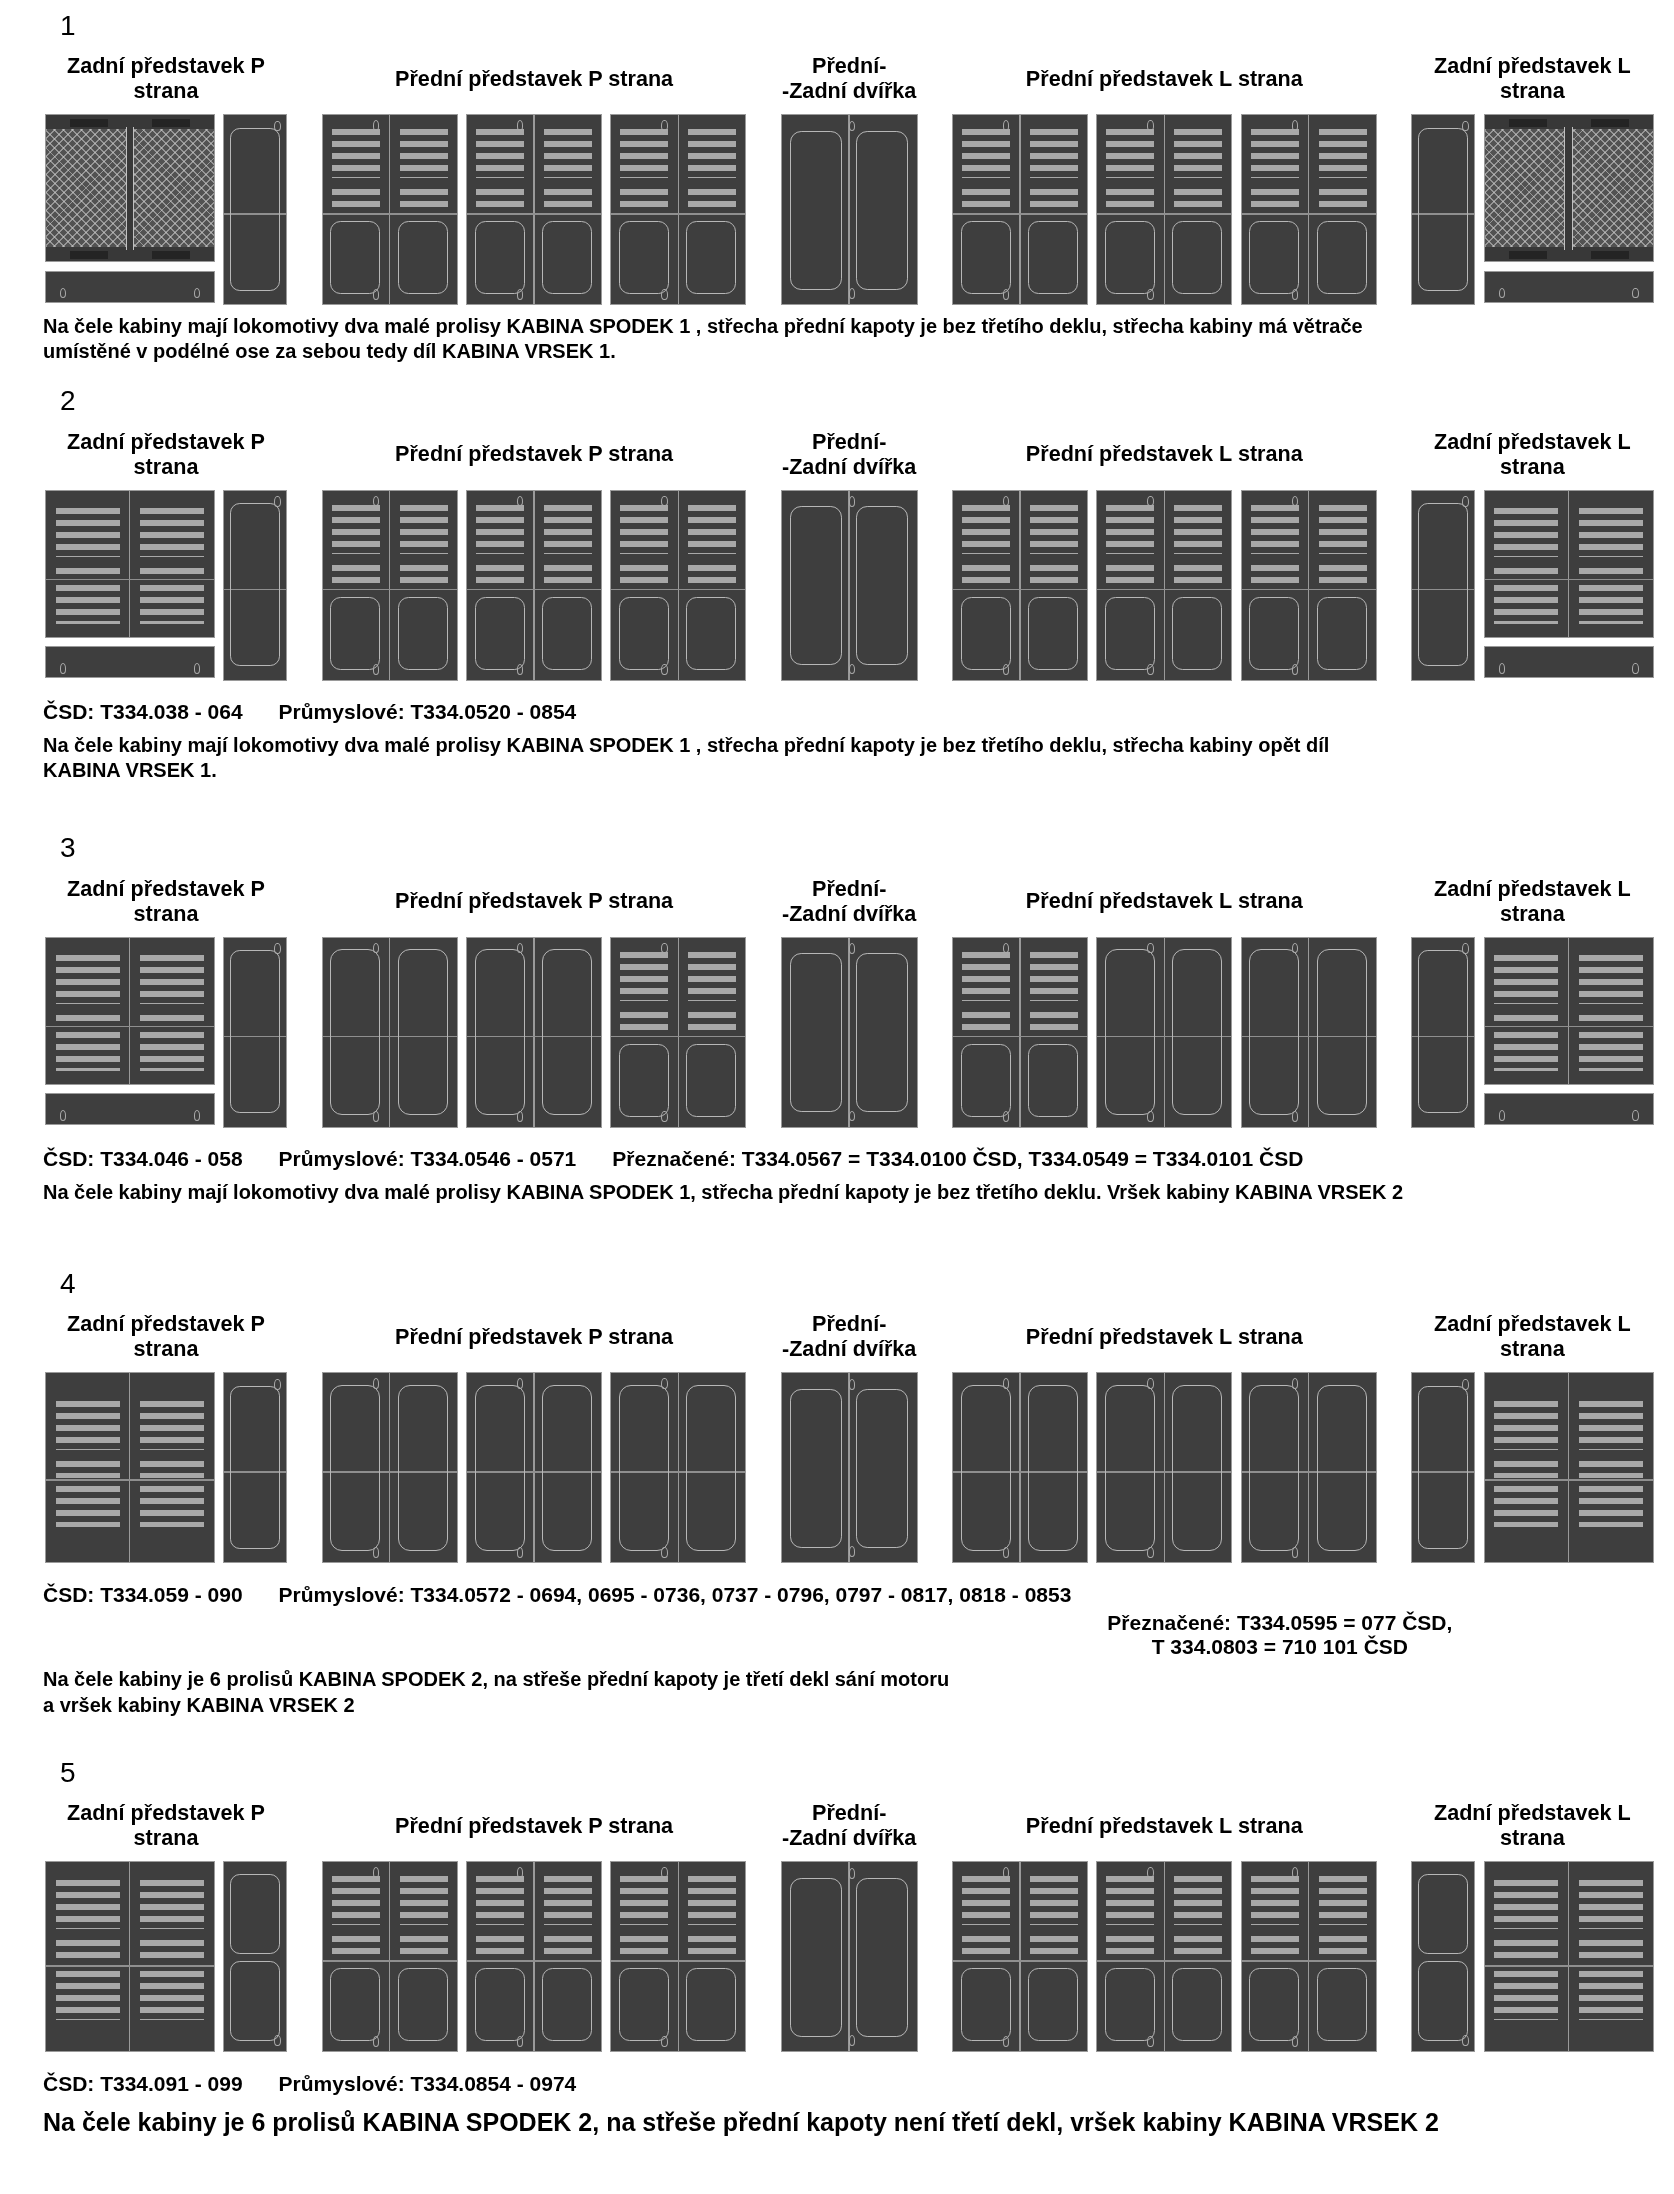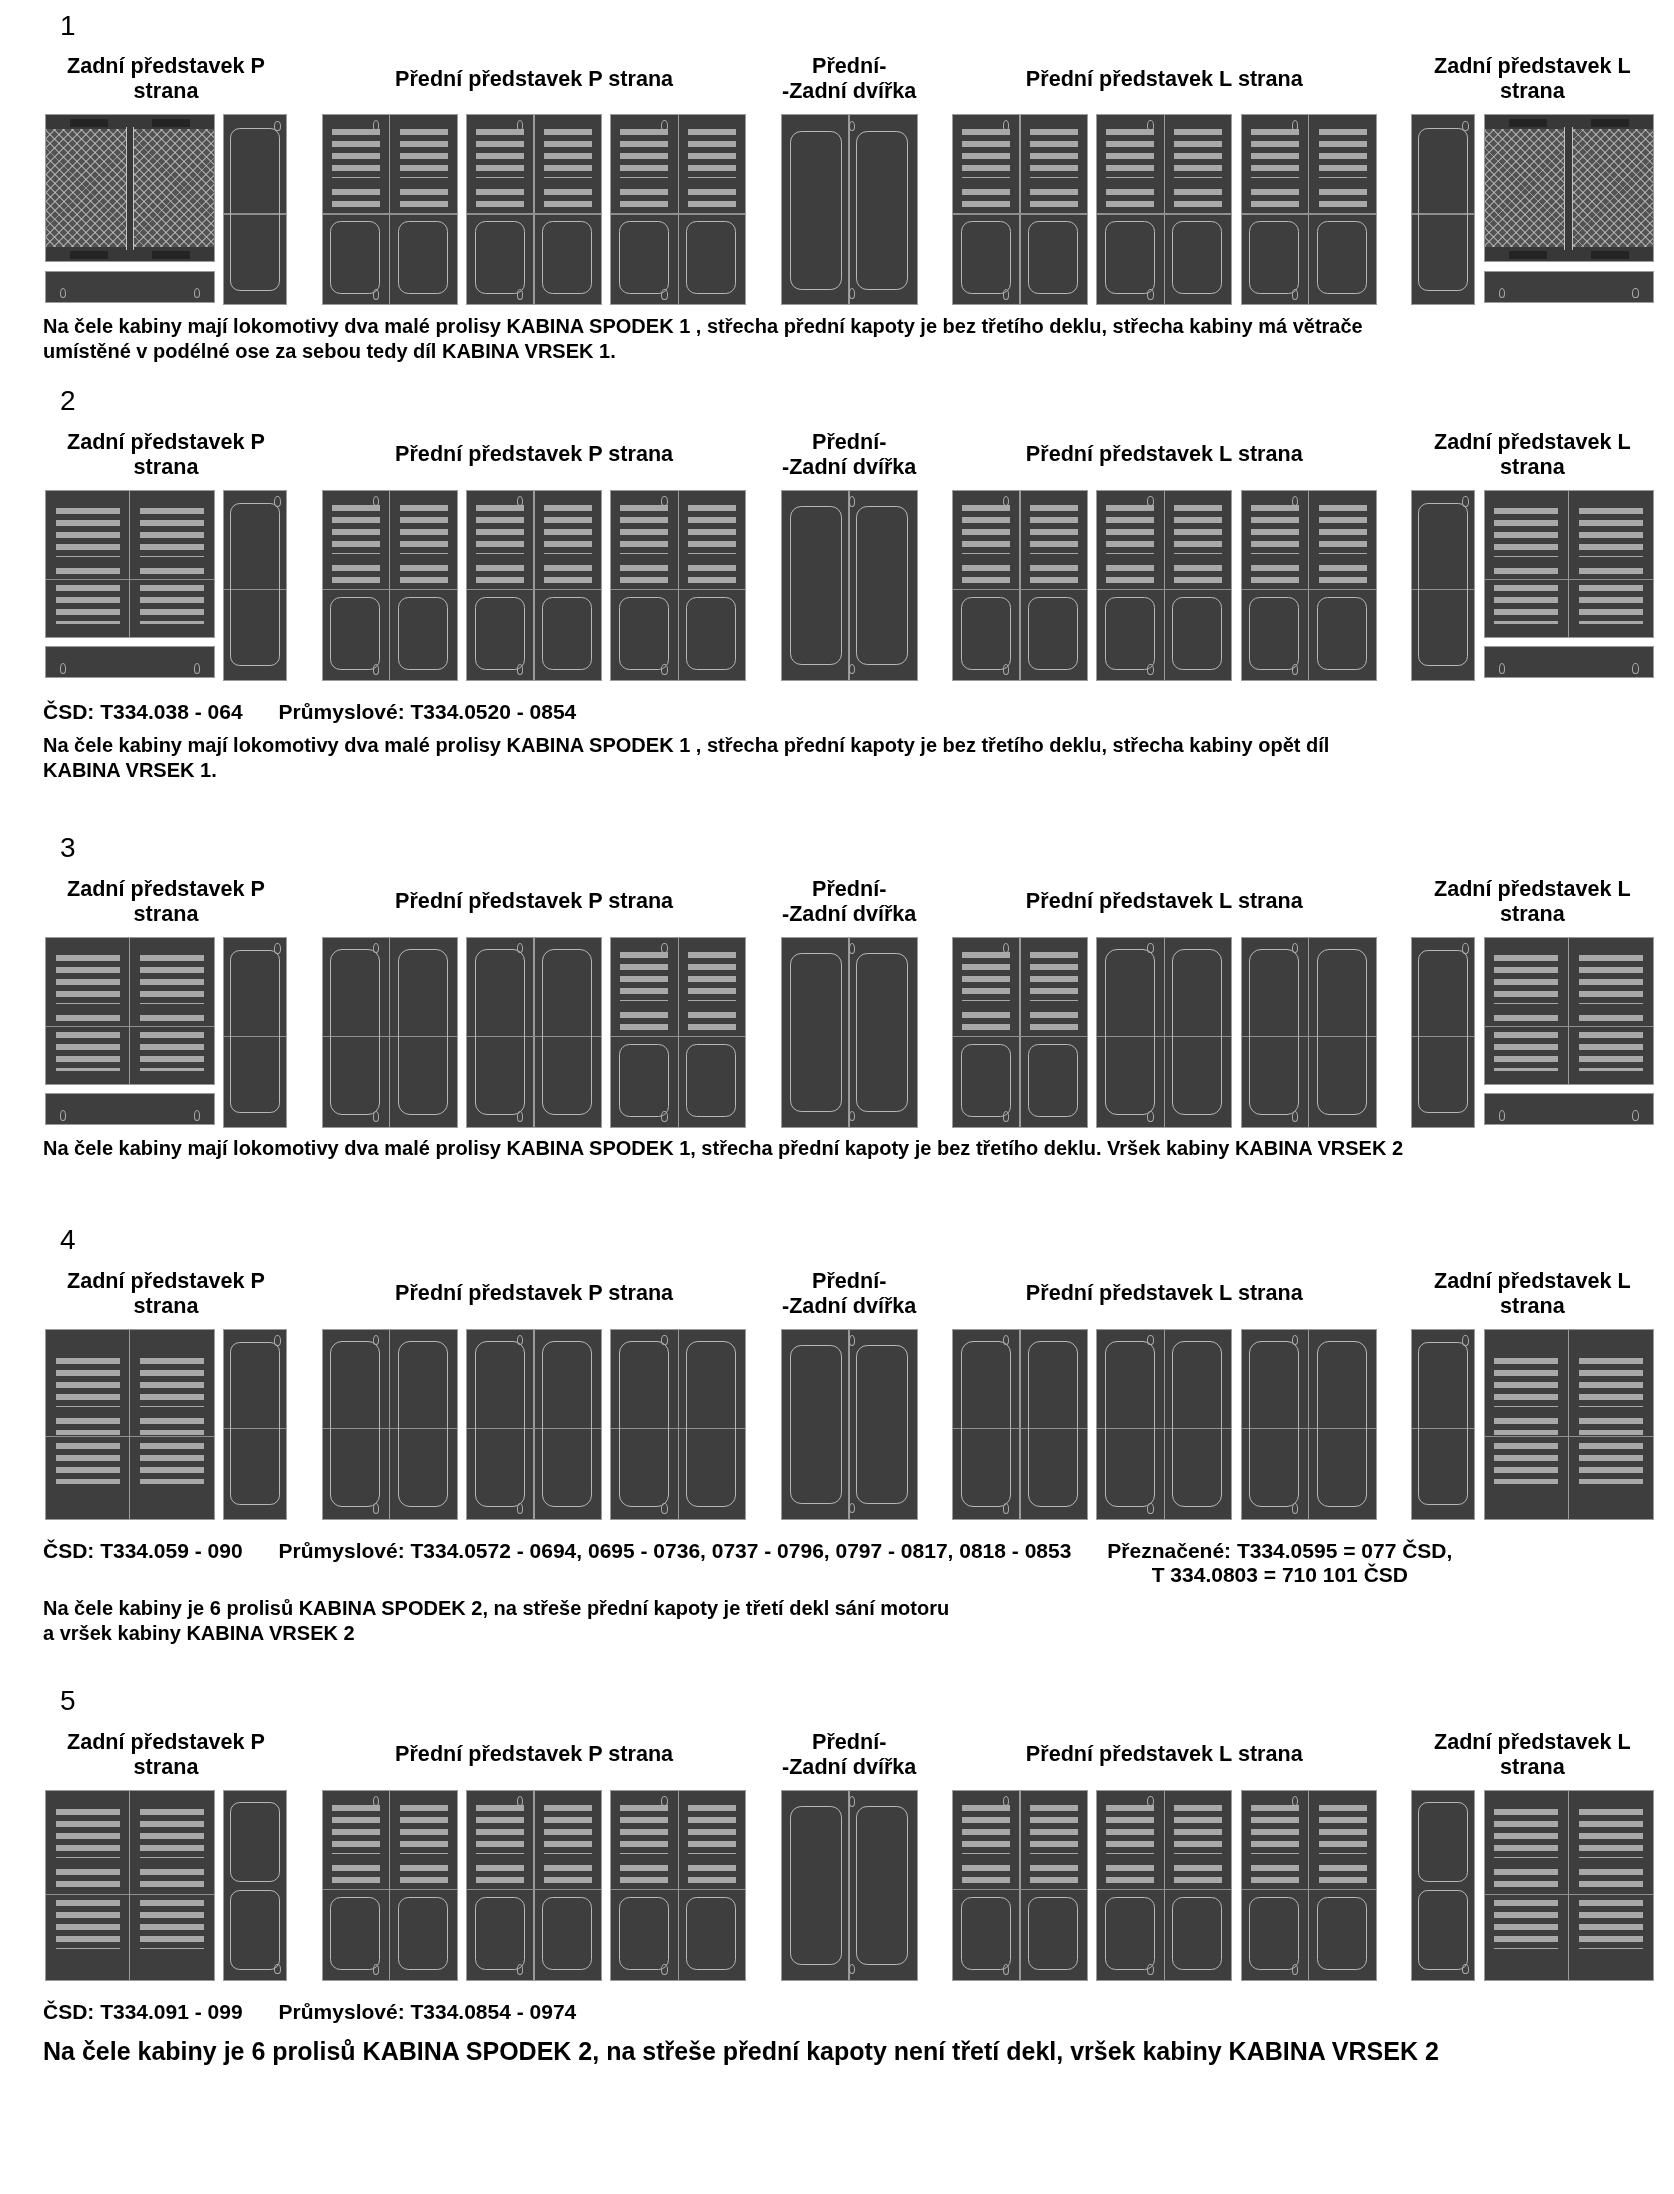--- a/index.html
+++ b/index.html
@@ -49,21 +49,21 @@
       repeating-linear-gradient(45deg, rgba(205,205,205,.55) 0 1.4px, rgba(0,0,0,0) 1.4px 6.3px),
       repeating-linear-gradient(135deg, rgba(205,205,205,.55) 0 1.4px, rgba(0,0,0,0) 1.4px 6.3px);
   }
   .mdiv{position:absolute;top:11.2px;bottom:11.2px;left:calc(50% - 4.2px);width:8.4px;background:#383838;
         border-left:1.4px solid #c0c0c0;border-right:1.4px solid #c0c0c0;box-sizing:border-box;}
   .tear{position:absolute;width:6.3px;height:10.5px;border:1.4px solid #ababab;box-sizing:border-box;
         border-radius:50%/55% 55% 45% 45%;}
   .csd{font-weight:bold;font-size:21px;margin:19.6px 0 0 43px;white-space:nowrap;}
   .csd .part{margin-right:36px;}
   .csd .part:last-child{margin-right:0;}
-  .prezn{display:inline-block;text-align:center;vertical-align:top;}
+  .prezn{display:inline-block;text-align:center;vertical-align:top;margin-top:28px;}
   .desc{font-weight:bold;font-size:20px;line-height:1.26;margin:8.4px 28px 0 43px;}
   .desc.large{font-size:25px;margin-top:11.2px;}
 </style>
 </head>
 <body>
 
 <div>
 
   <div class="section s1">
     <div class="sec-num">1</div>
@@ -467,20 +467,21 @@
                 <div class="h-seam" style="top: 88px;"></div>
               </div>
               <div class="panel p-low">
                 <div class="tear" style="left: 14px; bottom: 3.5px;"></div>
                 <div class="tear" style="right: 14px; bottom: 3.5px;"></div>
               </div>
             </div>
           </div>
       </div>
     </div>
+    <div class="csd"><span class="part">ČSD: T334.046 - 058</span><span class="part">Průmyslové: T334.0546 - 0571</span><span class="part">Přeznačené: T334.0567 = T334.0100 ČSD, T334.0549 = T334.0101 ČSD</span></div>
     <div class="desc">Na čele kabiny mají lokomotivy dva malé prolisy KABINA SPODEK 1, střecha přední kapoty je bez třetího deklu. Vršek kabiny KABINA VRSEK 2</div>
   </div>
 
   <div class="section s4">
     <div class="sec-num">4</div>
     <div class="cols">
       <div class="colg c-side">
         <div class="clabel">Zadní představek P<br>strana</div>
         <div class="pgroup">
             <div class="panel p-louv4">

